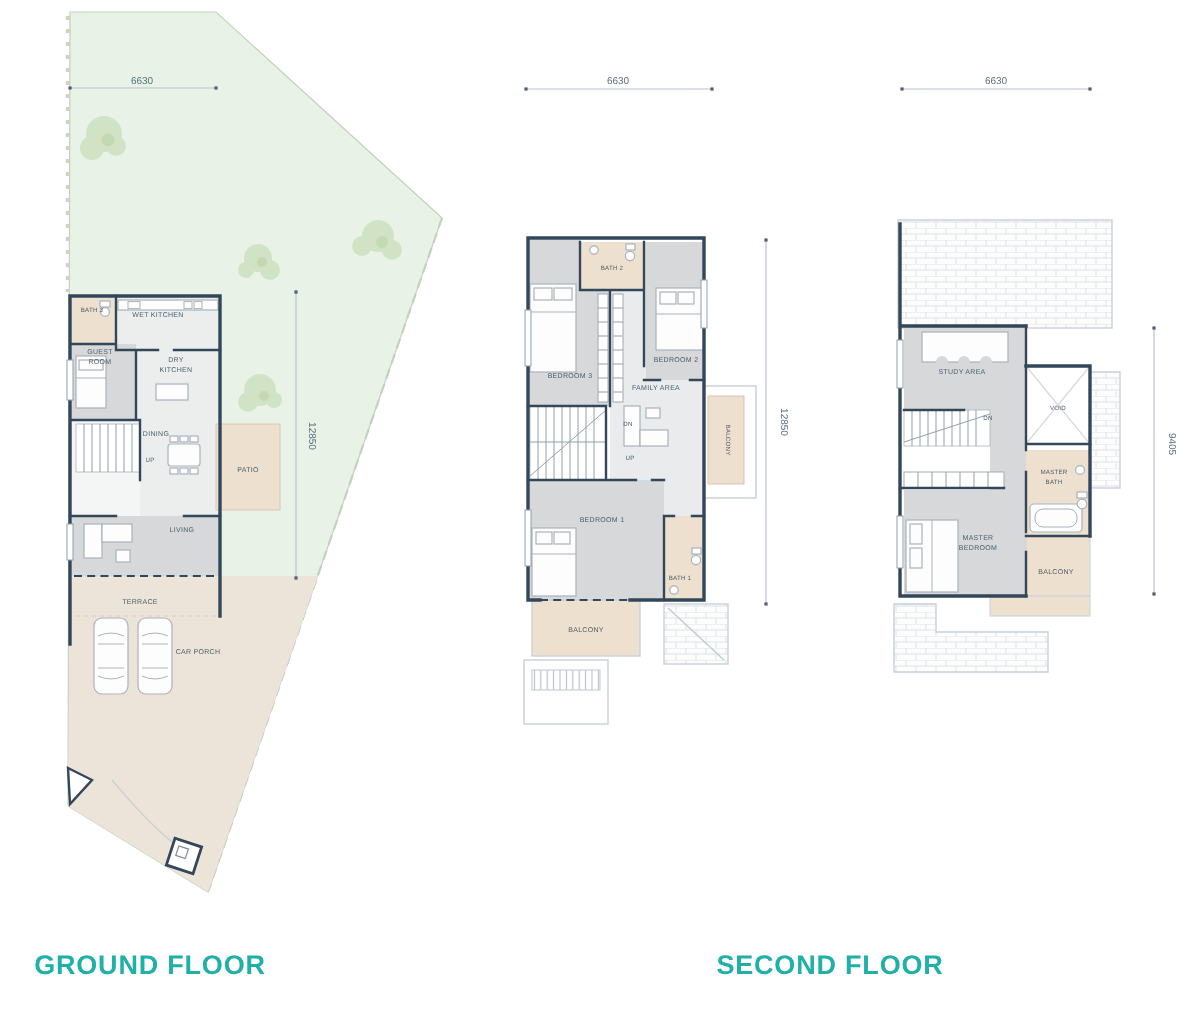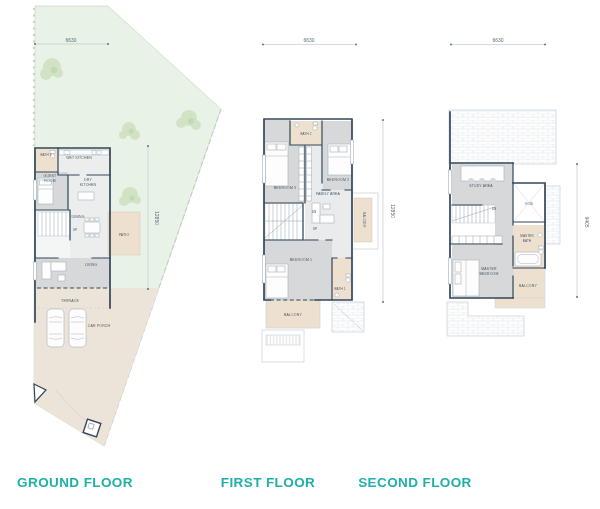--- a/index.html
+++ b/index.html
@@ -347,16 +347,15 @@
     <text class="rls" x="529" y="205">VOID</text>
     <text class="rls" x="527" y="237">MASTER</text>
     <text class="rls" x="527" y="242">BATH</text>
     <text class="rl" x="489" y="270">MASTER</text>
     <text class="rl" x="489" y="275">BEDROOM</text>
     <text class="rl" x="528" y="287">BALCONY</text>
   </g>
 </svg>
 
 <div class="floor-title" style="left:15px">GROUND FLOOR</div>
-<div class="floor-title" style="left:208px">FIRST FLOOR</div>
 <div class="floor-title" style="left:355px">SECOND FLOOR</div>
 
 </div>
 
 </body></html>

